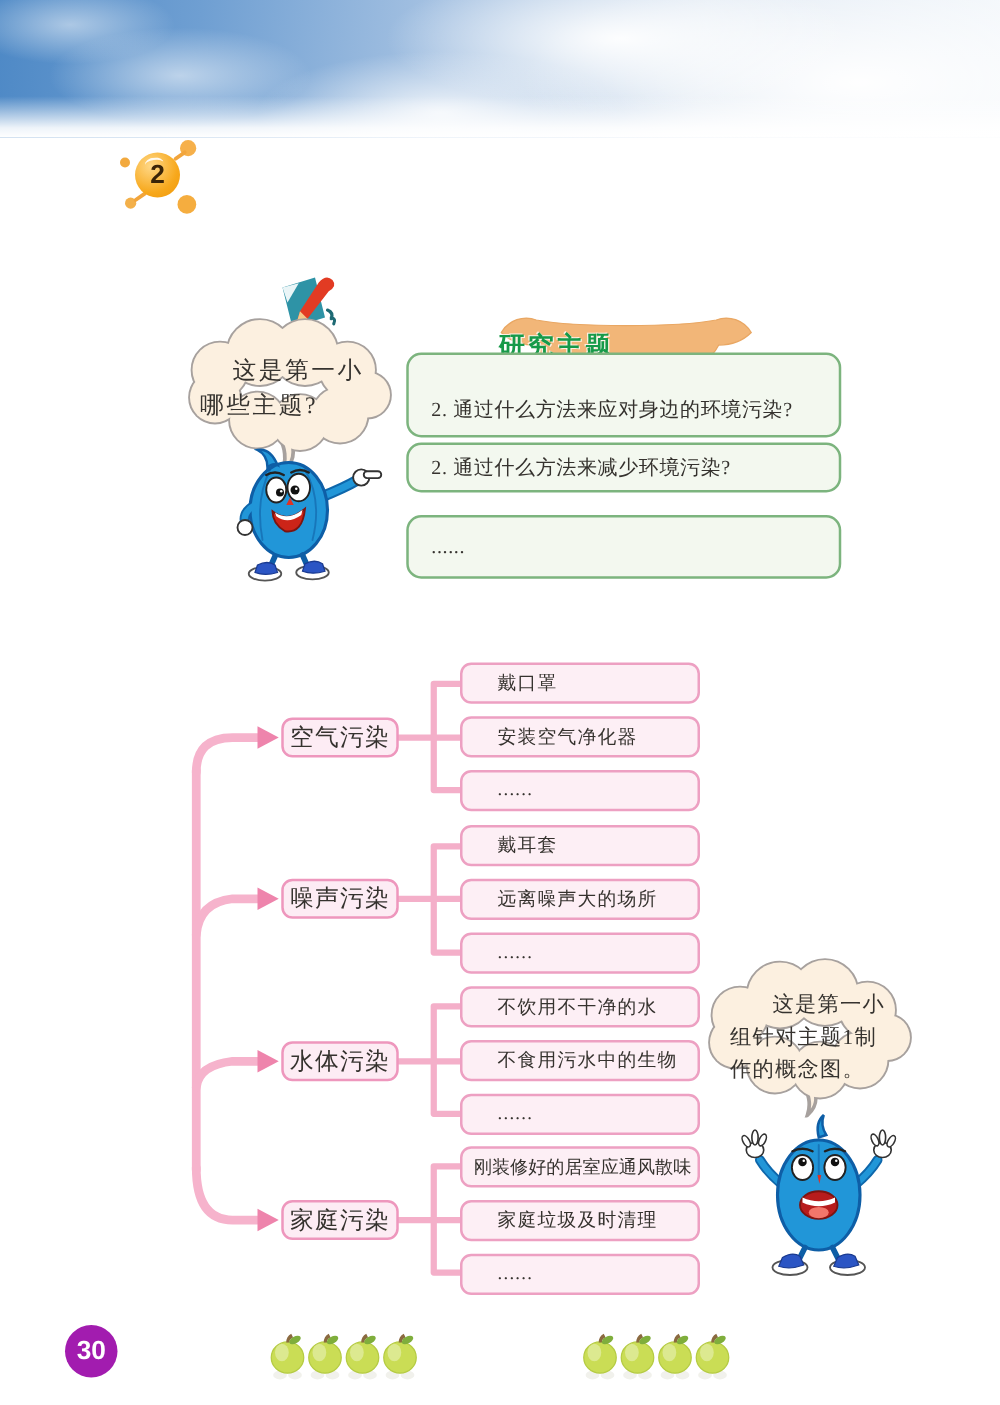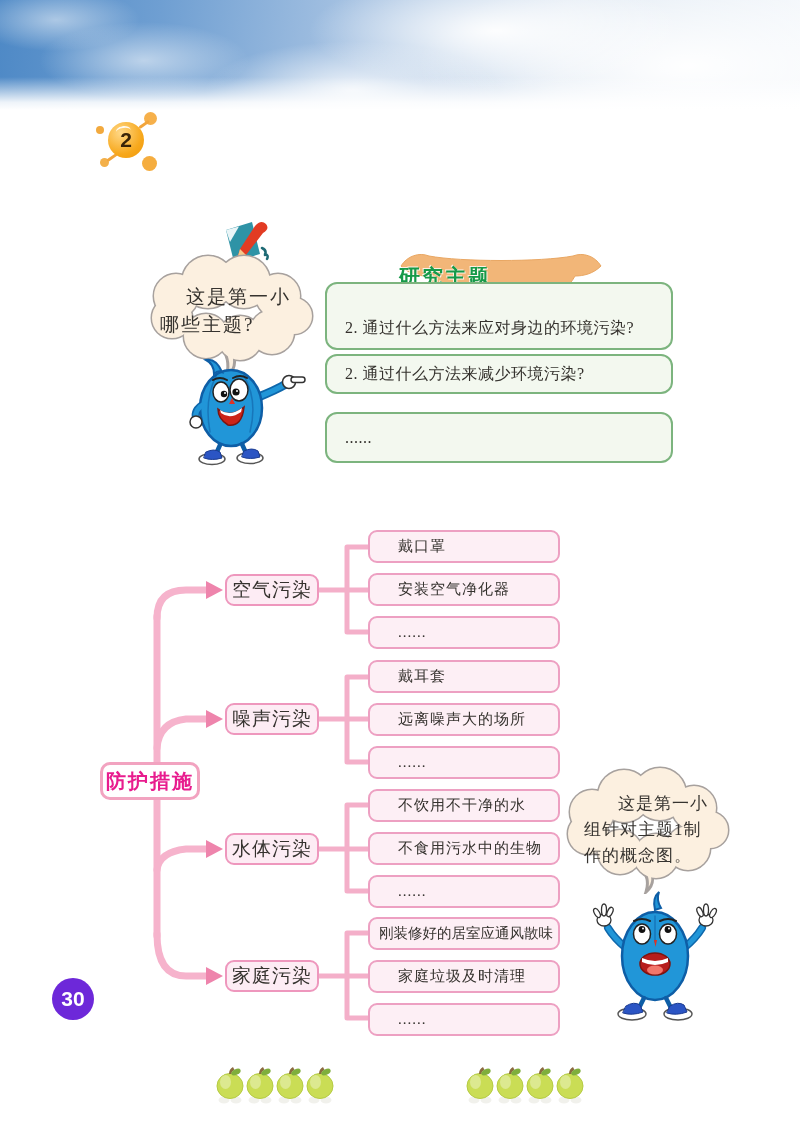--- a/index.html
+++ b/index.html
@@ -90,22 +90,22 @@
     width:192px; height:33px; box-sizing:border-box; margin-bottom:10px;
     background:#fdeff5; border:2px solid #eda0c2; border-radius:9px;
     display:flex; align-items:center; padding-left:28px;
     font-size:15px; color:#35322e; letter-spacing:1px;
   }
   .leaf:last-child { margin-bottom:0; }
   .leaf.small { font-size:14.5px; letter-spacing:0; padding-left:9px; }
 
   
   .page-badge {
-    left:52px; top:978px; width:42px; height:42px; border-radius:50%;
-    background:#6d28d9; display:flex; align-items:center; justify-content:center;
+    left:52px; top:1060px; width:42px; height:42px; border-radius:50%;
+    background:#a21caf; display:flex; align-items:center; justify-content:center;
     font-family:"Liberation Sans","DejaVu Sans",sans-serif; font-weight:bold;
     font-size:21px; color:#fff;
   }
   .apple-row { display:flex; }
   .ar1 { left:215px; top:1066px; } .ar2 { left:465px; top:1066px; }
 </style>
 </head>
 <body>
 
 <div id="page">
@@ -224,21 +224,20 @@
       <path d="M206 967 L223 976 L206 985 Z"></path>
     </g>
     <g stroke="#f4afc9" stroke-width="5" fill="none" stroke-linecap="round">
       <path d="M318 590 H369 M347 547 V632 M347 547 H369 M347 632 H369"></path>
       <path d="M318 719 H369 M347 677 V762 M347 677 H369 M347 762 H369"></path>
       <path d="M318 849 H369 M347 805 V891 M347 805 H369 M347 891 H369"></path>
       <path d="M318 976 H369 M347 933 V1018 M347 933 H369 M347 1018 H369"></path>
     </g>
   </svg>
 
-  <div class="abs root-box">防护措施</div>
 
   <div class="abs cat-box cat1">空气污染</div>
   <div class="abs cat-box cat2">噪声污染</div>
   <div class="abs cat-box cat3">水体污染</div>
   <div class="abs cat-box cat4">家庭污染</div>
 
   <div class="abs leaf-group lg1">
     <div class="leaf">戴口罩</div>
     <div class="leaf">安装空气净化器</div>
     <div class="leaf">......</div>

